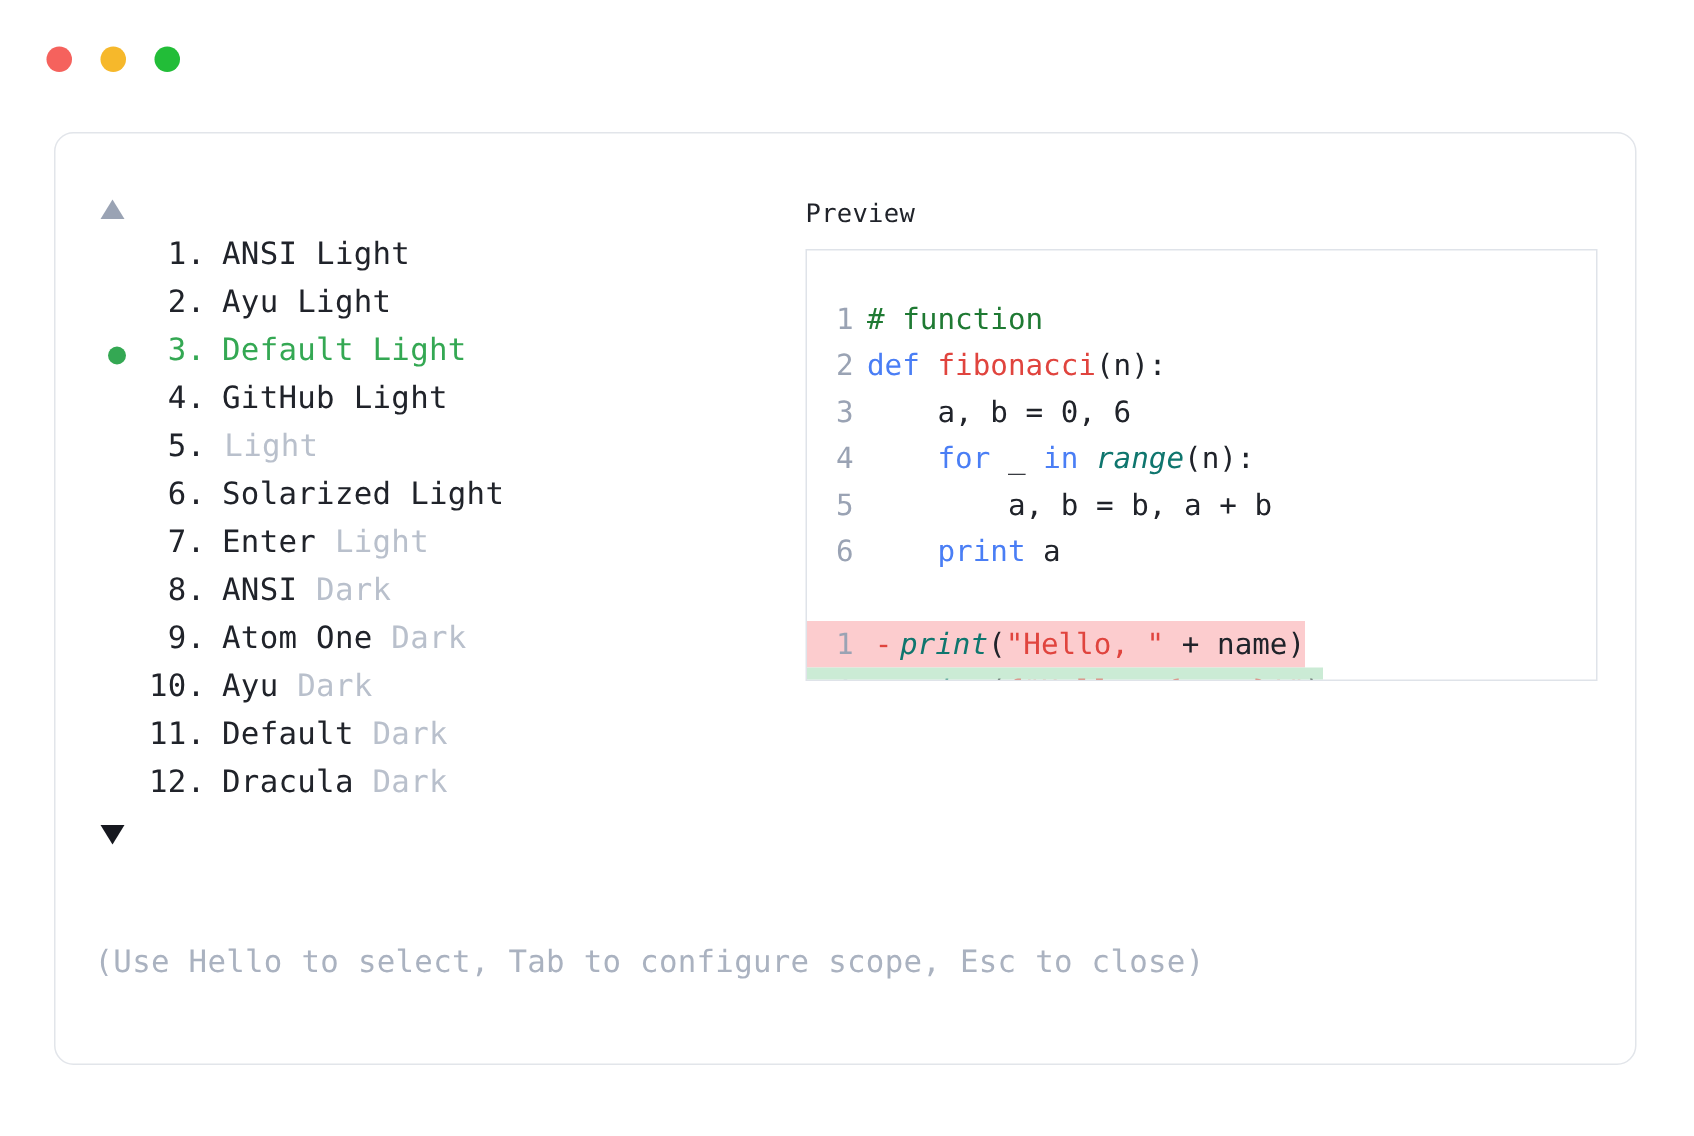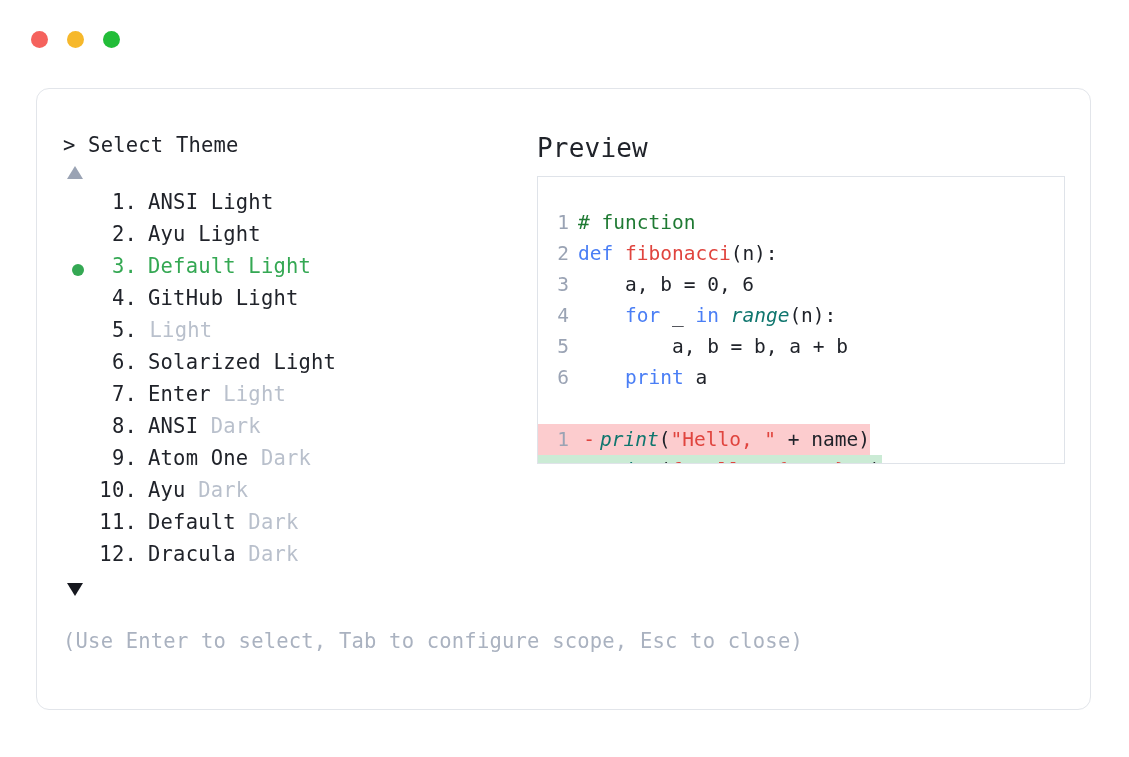--- a/index.html
+++ b/index.html
@@ -118,21 +118,21 @@
   .theme-row.selected .row-variant { color: #34a853; }
 
   
   .right-col {
     position: absolute;
     left: 500px;
     top: 44px;
     width: 530px;
   }
   .preview-label {
-    font-size: 26px;
+    font-size: 17px;
     color: #20232a;
     letter-spacing: 0.2px;
     margin-bottom: 13px;
   }
   .preview-box {
     box-sizing: border-box;
     width: 528px;
     height: 288px;
     border: 1.6px solid #dfe3e9;
     background: #ffffff;
@@ -193,21 +193,20 @@
 
 <div class="traffic-lights">
   <div class="dot dot-close"></div>
   <div class="dot dot-minimize"></div>
   <div class="dot dot-zoom"></div>
 </div>
 
 <div class="card">
 
   <div class="left-col">
-    <div class="prompt-line">&gt; Select Theme</div>
     <div class="scroll-arrow-up"></div>
     <div class="theme-list" id="theme-list">
         <div class="theme-row"><span class="row-marker"></span><span class="row-index">1.</span><span class="row-name">ANSI</span><span class="row-variant variant-solid"> Light</span></div>
         <div class="theme-row"><span class="row-marker"></span><span class="row-index">2.</span><span class="row-name">Ayu</span><span class="row-variant variant-solid"> Light</span></div>
         <div class="theme-row selected"><span class="row-marker"><span class="bullet"></span></span><span class="row-index">3.</span><span class="row-name">Default</span><span class="row-variant variant-solid"> Light</span></div>
         <div class="theme-row"><span class="row-marker"></span><span class="row-index">4.</span><span class="row-name">GitHub</span><span class="row-variant variant-solid"> Light</span></div>
         <div class="theme-row"><span class="row-marker"></span><span class="row-index">5.</span><span class="row-variant variant-dim"> Light</span></div>
         <div class="theme-row"><span class="row-marker"></span><span class="row-index">6.</span><span class="row-name">Solarized</span><span class="row-variant variant-solid"> Light</span></div>
         <div class="theme-row"><span class="row-marker"></span><span class="row-index">7.</span><span class="row-name">Enter</span><span class="row-variant variant-dim"> Light</span></div>
         <div class="theme-row"><span class="row-marker"></span><span class="row-index">8.</span><span class="row-name">ANSI</span><span class="row-variant variant-dim"> Dark</span></div>
@@ -229,15 +228,15 @@
           <div class="code-line"><span class="ln">4</span><span class="src"><span class="tok-plain">    </span><span class="tok-keyword">for</span><span class="tok-plain"> _ </span><span class="tok-keyword">in</span><span class="tok-plain"> </span><span class="tok-builtin">range</span><span class="tok-punct">(n):</span></span></div>
           <div class="code-line"><span class="ln">5</span><span class="src"><span class="tok-plain">        a, b = b, a + b</span></span></div>
           <div class="code-line"><span class="ln">6</span><span class="src"><span class="tok-plain">    </span><span class="tok-keyword">print</span><span class="tok-plain"> a</span></span></div>
           <div class="blank-line"></div>
           <div class="code-line diff-line diff-del"><span class="ln">1</span><span class="marker">-</span><span class="src"><span class="tok-builtin">print</span><span class="tok-punct">(</span><span class="tok-string">"Hello, "</span><span class="tok-plain"> + name</span><span class="tok-punct">)</span></span></div>
           <div class="code-line diff-line diff-add"><span class="ln">1</span><span class="marker">+</span><span class="src"><span class="tok-builtin">print</span><span class="tok-punct">(</span><span class="tok-string">f"Hello, {name}!"</span><span class="tok-punct">)</span></span></div>
         </div>
     </div>
   </div>
 
-  <div class="footer-hint">(Use Enter to select, Tab to configure scope, Esc to close)</div>
+  <div class="footer-hint">(Use Hello to select, Tab to configure scope, Esc to close)</div>
 
 </div>
 
 </body></html>

